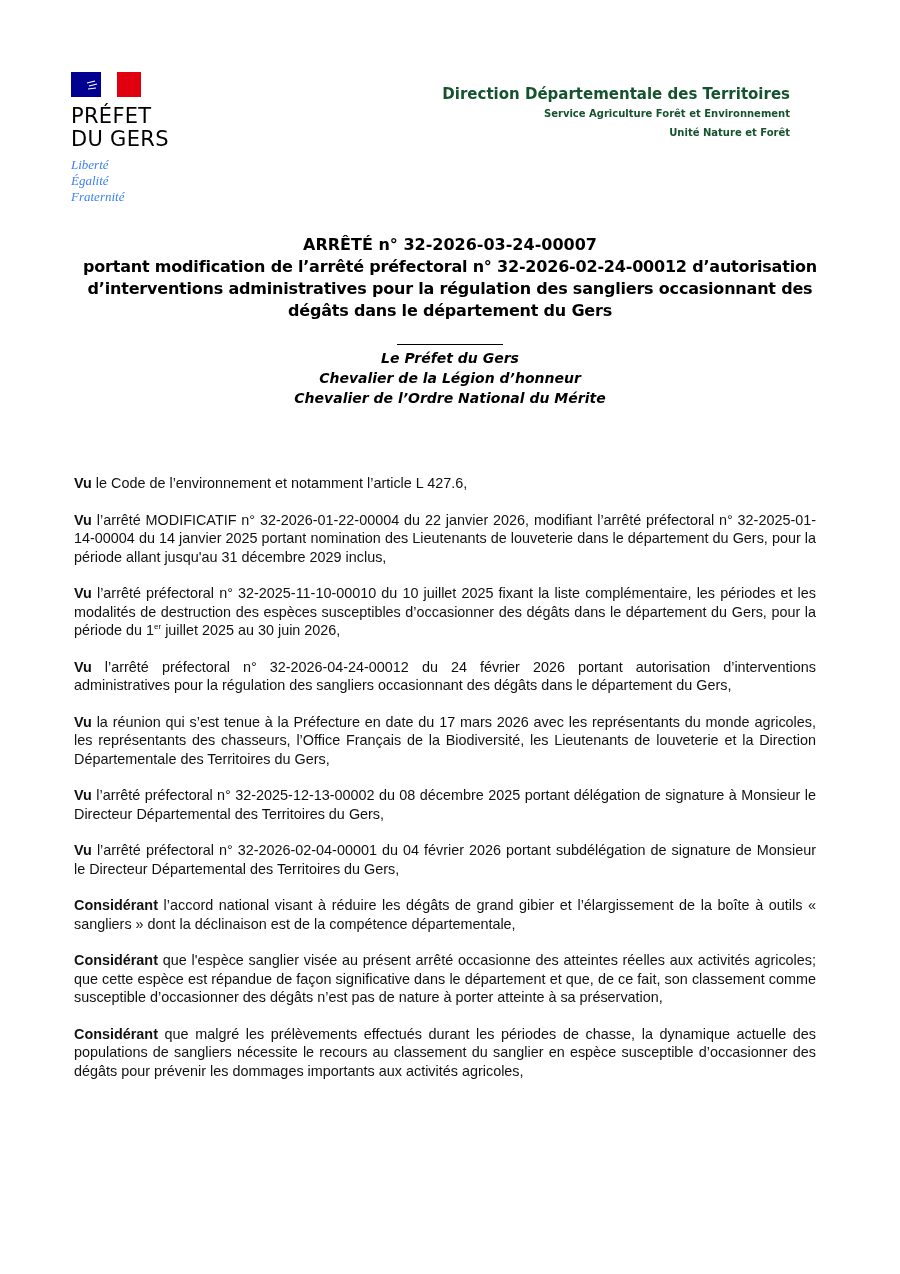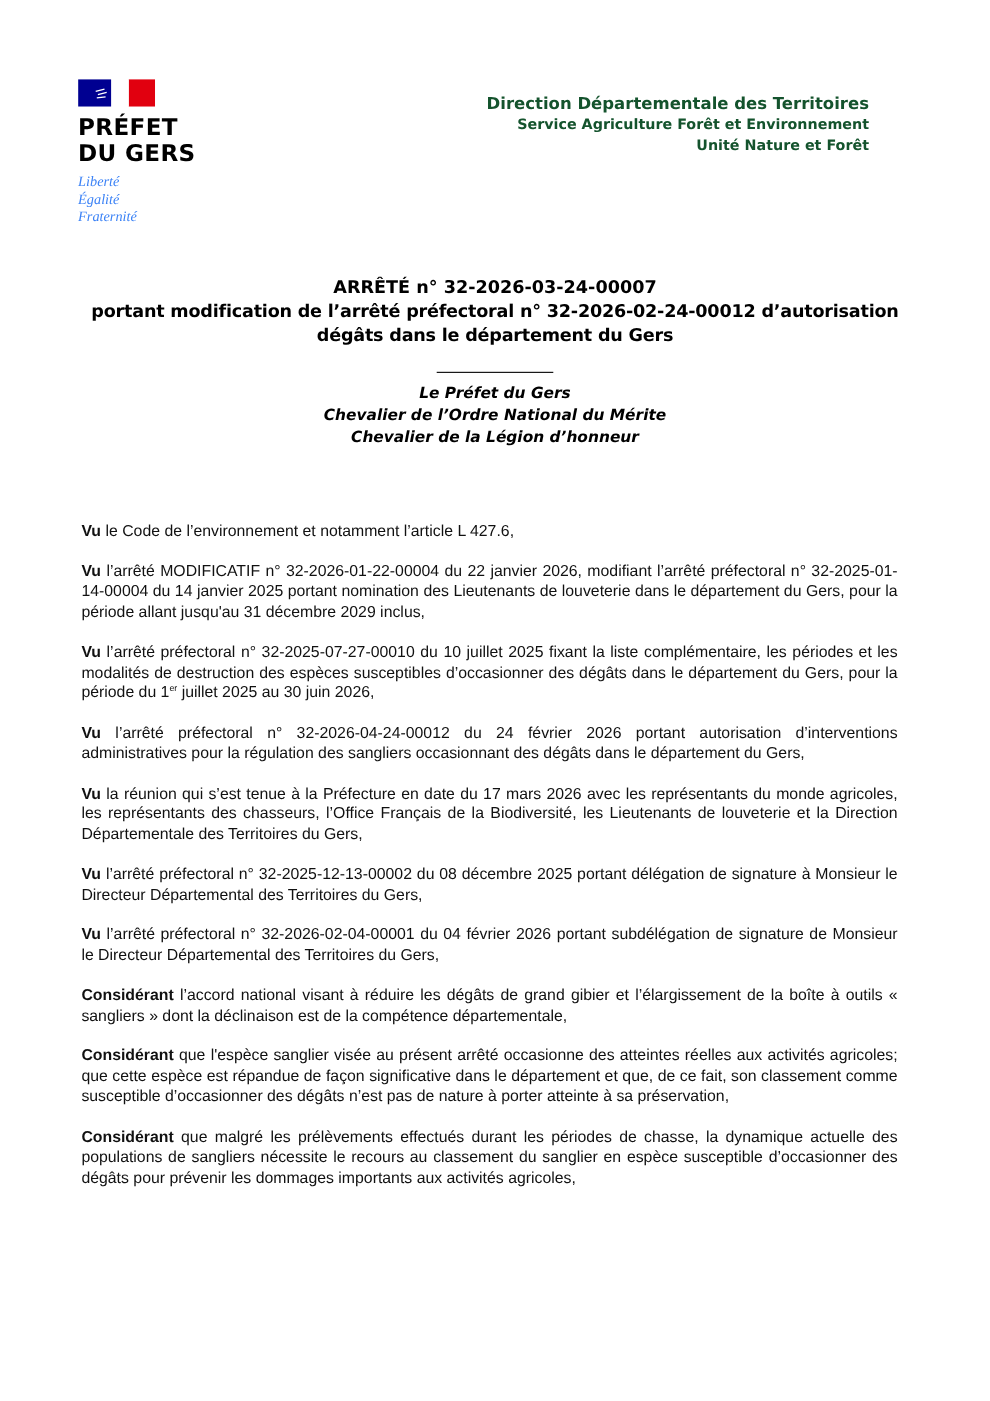--- a/index.html
+++ b/index.html
@@ -1,25 +1,25 @@
 <!DOCTYPE html>
 <html><head>
 <meta charset="utf-8">
 <style>
   html, body { margin: 0; padding: 0; background: #ffffff; }
   body { width: 900px; height: 1274px; position: relative; overflow: hidden; color: #1a1a1a; font-family: "Liberation Sans", "DejaVu Sans", sans-serif; }
   .logo-block { position: absolute; left: 71px; top: 72px; width: 130px; }
   .marianne { width: 70px; height: 25px; position: relative; display: block; }
-  .logo-title { font-family: "DejaVu Sans", sans-serif; font-weight: bold; font-size: 21px; line-height: 23px; color: #000; letter-spacing: 0.3px; margin-top: 8px; }
+  .logo-title { font-family: "DejaVu Sans", sans-serif; font-weight: normal; font-size: 21px; line-height: 23px; color: #000; letter-spacing: 0.3px; margin-top: 8px; }
   .devise { font-family: "Liberation Serif", serif; font-style: italic; font-size: 13px; line-height: 16px; color: #3b82f6; margin-top: 6px; }
   .header-right { position: absolute; right: 110px; top: 84px; text-align: right; font-family: "DejaVu Sans", sans-serif; font-weight: bold; color: #14532d; }
   .header-right .l1 { font-size: 15px; line-height: 20px; }
-  .header-right .l2, .header-right .l3 { font-size: 13px; line-height: 19px; }
+  .header-right .l2, .header-right .l3 { font-size: 10px; line-height: 19px; }
   .title-block { position: absolute; left: 60px; right: 60px; top: 234px; text-align: center; font-family: "DejaVu Sans", sans-serif; font-weight: bold; color: #000; }
-  .title-block .t1 { font-size: 16px; line-height: 22px; margin-top: 16px; }
+  .title-block .t1 { font-size: 16px; line-height: 22px; }
   .title-block .t2 { font-size: 16px; line-height: 22px; letter-spacing: -0.2px; }
   .sep { width: 106px; height: 0; border-top: 1.5px solid #000; margin: 22px auto 0; }
   .prefet-block { position: absolute; left: 0; right: 0; top: 348px; text-align: center; font-family: "DejaVu Sans", sans-serif; font-weight: bold; font-style: italic; font-size: 14px; line-height: 20px; color: #000; }
   .body { position: absolute; left: 74px; right: 84px; top: 474px; font-family: "Liberation Sans", sans-serif; font-size: 14.4px; line-height: 18.5px; color: #111; }
   .para { text-align: justify; margin: 0 0 18px 0; }
   .para b { font-weight: bold; }
   .para sup { font-size: 8px; line-height: 0; }
 </style>
 </head>
 <body>
@@ -44,34 +44,35 @@
 
 <div class="header-right">
   <div class="l1">Direction Départementale des Territoires</div>
   <div class="l2">Service Agriculture Forêt et Environnement</div>
   <div class="l3">Unité Nature et Forêt</div>
 </div>
 
 <div class="title-block">
   <div class="t1">ARRÊTÉ n° 32-2026-03-24-00007</div>
   <div class="t2">portant modification de l’arrêté préfectoral n° 32-2026-02-24-00012 d’autorisation</div>
+  <div class="t2">d’interventions administratives pour la régulation des sangliers occasionnant des</div>
   <div class="t2">dégâts dans le département du Gers</div>
   <div class="sep"></div>
 </div>
 
 <div class="prefet-block">
   <div>Le Préfet du Gers</div>
+  <div>Chevalier de la Légion d’honneur</div>
   <div>Chevalier de l’Ordre National du Mérite</div>
-  <div>Chevalier de la Légion d’honneur</div>
 </div>
 
 <div class="body">
   <p class="para"><b>Vu</b><span> le Code de l’environnement et notamment l’article L 427.6,</span></p>
   <p class="para"><b>Vu</b><span> l’arrêté MODIFICATIF n° 32-2026-01-22-00004 du 22 janvier 2026, modifiant l’arrêté préfectoral n° 32-2025-01-14-00004 du 14 janvier 2025 portant nomination des Lieutenants de louveterie dans le département du Gers, pour la période allant jusqu'au 31 décembre 2029 inclus,</span></p>
-  <p class="para"><b>Vu</b><span> l’arrêté préfectoral n° 32-2025-07-27-00010 du 10 juillet 2025 fixant la liste complémentaire, les périodes et les modalités de destruction des espèces susceptibles d’occasionner des dégâts dans le département du Gers, pour la période du 1</span><sup>er</sup><span> juillet 2025 au 30 juin 2026,</span></p>
+  <p class="para"><b>Vu</b><span> l’arrêté préfectoral n° 32-2025-11-10-00010 du 10 juillet 2025 fixant la liste complémentaire, les périodes et les modalités de destruction des espèces susceptibles d’occasionner des dégâts dans le département du Gers, pour la période du 1</span><sup>er</sup><span> juillet 2025 au 30 juin 2026,</span></p>
   <p class="para"><b>Vu</b><span> l’arrêté préfectoral n° 32-2026-04-24-00012 du 24 février 2026 portant autorisation d’interventions administratives pour la régulation des sangliers occasionnant des dégâts dans le département du Gers,</span></p>
   <p class="para"><b>Vu</b><span> la réunion qui s’est tenue à la Préfecture en date du 17 mars 2026 avec les représentants du monde agricoles, les représentants des chasseurs, l’Office Français de la Biodiversité, les Lieutenants de louveterie et la Direction Départementale des Territoires du Gers,</span></p>
   <p class="para"><b>Vu</b><span> l’arrêté préfectoral n° 32-2025-12-13-00002 du 08 décembre 2025 portant délégation de signature à Monsieur le Directeur Départemental des Territoires du Gers,</span></p>
   <p class="para"><b>Vu</b><span> l’arrêté préfectoral n° 32-2026-02-04-00001 du 04 février 2026 portant subdélégation de signature de Monsieur le Directeur Départemental des Territoires du Gers,</span></p>
   <p class="para"><b>Considérant</b><span> l’accord national visant à réduire les dégâts de grand gibier et l’élargissement de la boîte à outils « sangliers » dont la déclinaison est de la compétence départementale,</span></p>
   <p class="para"><b>Considérant</b><span> que l'espèce sanglier visée au présent arrêté occasionne des atteintes réelles aux activités agricoles; que cette espèce est répandue de façon significative dans le département et que, de ce fait, son classement comme susceptible d’occasionner des dégâts n’est pas de nature à porter atteinte à sa préservation,</span></p>
   <p class="para"><b>Considérant</b><span> que malgré les prélèvements effectués durant les périodes de chasse, la dynamique actuelle des populations de sangliers nécessite le recours au classement du sanglier en espèce susceptible d’occasionner des dégâts pour prévenir les dommages importants aux activités agricoles,</span></p>
 </div>
 
 </body></html>

